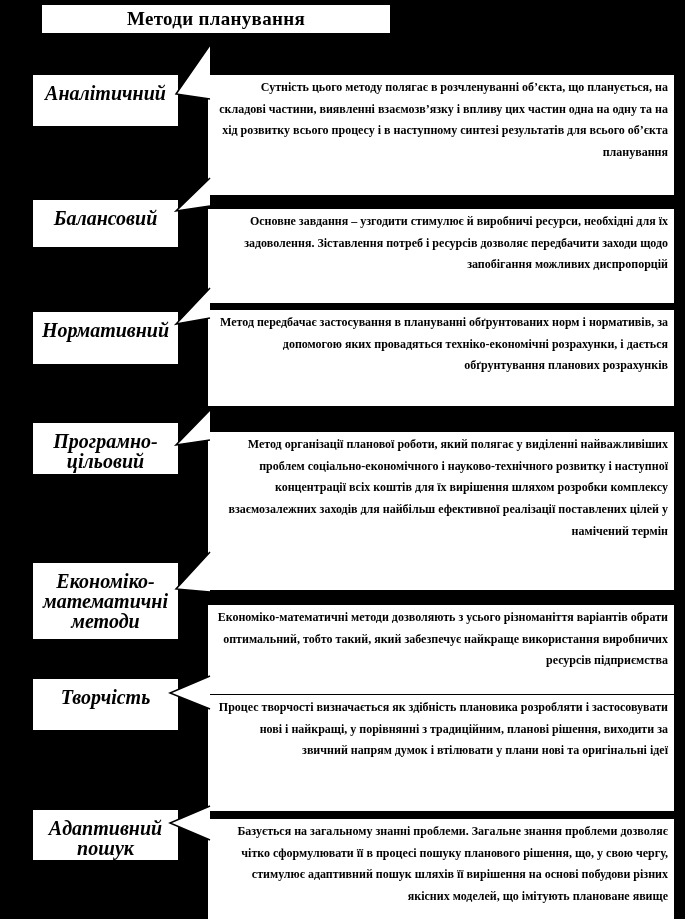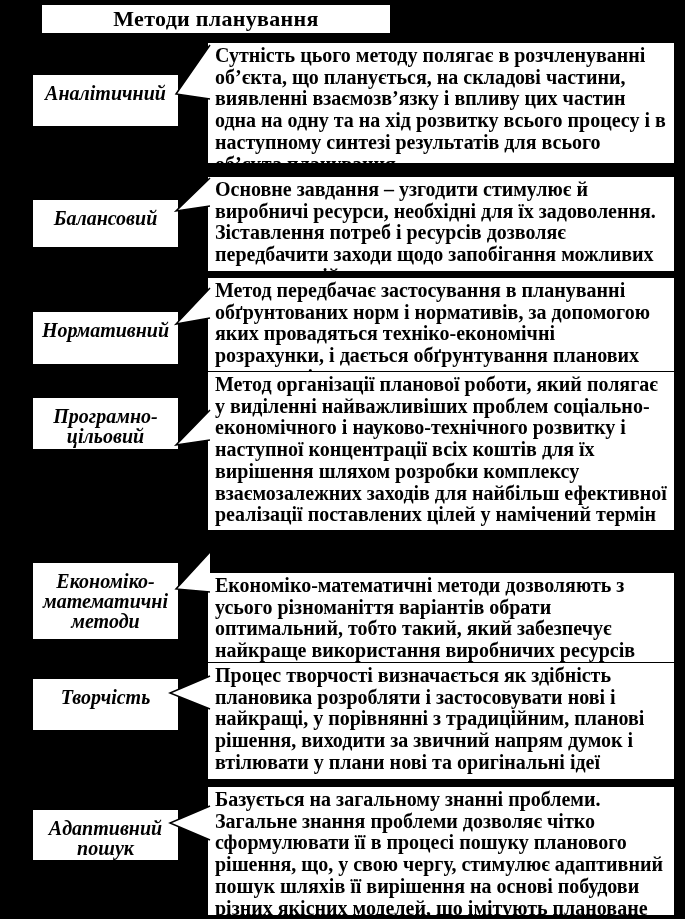--- a/index.html
+++ b/index.html
@@ -4,31 +4,31 @@
 <style>
   html,body{margin:0;padding:0;background:#000;}
   .canvas{
     position:relative;width:685px;height:919px;background:#000;
     font-family:"Liberation Serif","DejaVu Serif",serif;color:#000;overflow:hidden;
   }
   .box{position:absolute;background:#fff;box-sizing:border-box;z-index:1;}
   .title-box{
     left:40px;top:3px;width:352px;height:32px;border:2px solid #000;
     display:flex;align-items:center;justify-content:center;
-    font-weight:bold;font-size:22px;letter-spacing:0.3px;
+    font-weight:bold;font-size:19px;letter-spacing:0.3px;
   }
   .lbox{
     left:31px;width:149px;border:2px solid #000;
     font-weight:bold;font-style:italic;font-size:20px;line-height:20px;
     text-align:center;padding-top:8px;
   }
   .rbox{
     left:207px;width:468px;border:1.5px solid #000;
-    font-weight:bold;font-size:20px;line-height:21.7px;
-    text-align:left;padding:2px 6px 0 7px;
+    font-weight:bold;font-size:12px;line-height:21.7px;
+    text-align:right;padding:2px 6px 0 7px;margin-top:32px;
   }
   svg.tails{position:absolute;left:0;top:0;z-index:2;pointer-events:none;}
   svg.tails polyline{fill:#fff;stroke:#000;stroke-width:1.5;}
 </style>
 </head>
 <body>
 
 <div class="canvas">
 
   <div class="box title-box">
@@ -37,21 +37,21 @@
 
   <div class="box lbox" style="top:73px;height:55px">
     <span>Аналітичний</span>
   </div>
   <div class="box lbox" style="top:198px;height:51px">
     <span>Балансовий</span>
   </div>
   <div class="box lbox" style="top:310px;height:56px">
     <span>Нормативний</span>
   </div>
-  <div class="box lbox" style="top:396px;height:55px">
+  <div class="box lbox" style="top:421px;height:55px">
     <span>Програмно-цільовий</span>
   </div>
   <div class="box lbox" style="top:561px;height:80px">
     <span>Економіко-математичні методи</span>
   </div>
   <div class="box lbox" style="top:677px;height:55px">
     <span>Творчість</span>
   </div>
   <div class="box lbox" style="top:808px;height:54px">
     <span>Адаптивний пошук</span>
@@ -59,21 +59,21 @@
 
   <div class="box rbox" style="top:42px;height:122px">
     <span>Сутність цього методу полягає в розчленуванні об’єкта, що планується, на складові частини, виявленні взаємозв’язку і впливу цих частин одна на одну та на хід розвитку всього процесу і в наступному синтезі результатів для всього об’єкта планування</span>
   </div>
   <div class="box rbox" style="top:176px;height:96px">
     <span>Основне завдання – узгодити стимулює й виробничі ресурси, необхідні для їх задоволення. Зіставлення потреб і ресурсів дозволяє передбачити заходи щодо запобігання можливих диспропорцій</span>
   </div>
   <div class="box rbox" style="top:277px;height:98px">
     <span>Метод передбачає застосування в плануванні обґрунтованих норм і нормативів, за допомогою яких провадяться техніко-економічні розрахунки, і дається обґрунтування планових розрахунків</span>
   </div>
-  <div class="box rbox" style="top:371px;height:160px">
+  <div class="box rbox" style="top:399px;height:160px">
     <span>Метод організації планової роботи, який полягає у виділенні найважливіших проблем соціально-економічного і науково-технічного розвитку і наступної концентрації всіх коштів для їх вирішення шляхом розробки комплексу взаємозалежних заходів для найбільш ефективної реалізації поставлених цілей у намічений термін</span>
   </div>
   <div class="box rbox" style="top:572px;height:99px">
     <span>Економіко-математичні методи дозволяють з усього різноманіття варіантів обрати оптимальний, тобто такий, який забезпечує найкраще використання виробничих ресурсів підприємства</span>
   </div>
   <div class="box rbox" style="top:662px;height:118px">
     <span>Процес творчості визначається як здібність плановика розробляти і застосовувати нові і найкращі, у порівнянні з традиційним, планові рішення, виходити за звичний напрям думок і втілювати у плани нові та оригінальні ідеї</span>
   </div>
   <div class="box rbox" style="top:786px;height:130px">
     <span>Базується на загальному знанні проблеми. Загальне знання проблеми дозволяє чітко сформулювати її в процесі пошуку планового рішення, що, у свою чергу, стимулює адаптивний пошук шляхів її вирішення на основі побудови різних якісних моделей, що імітують плановане явище</span>

